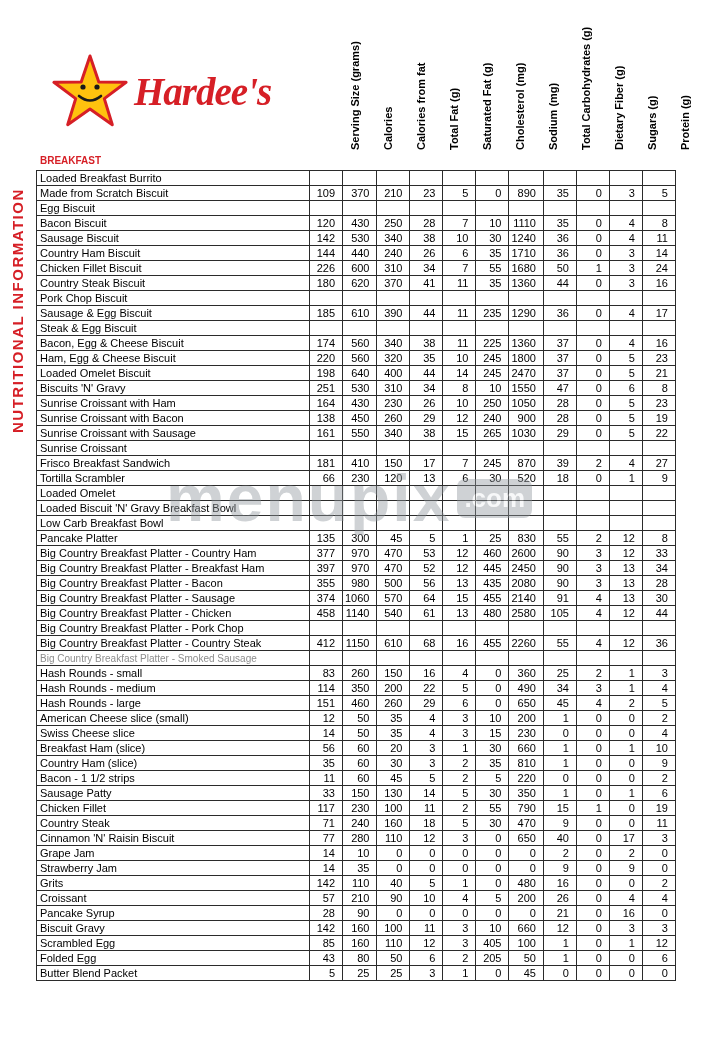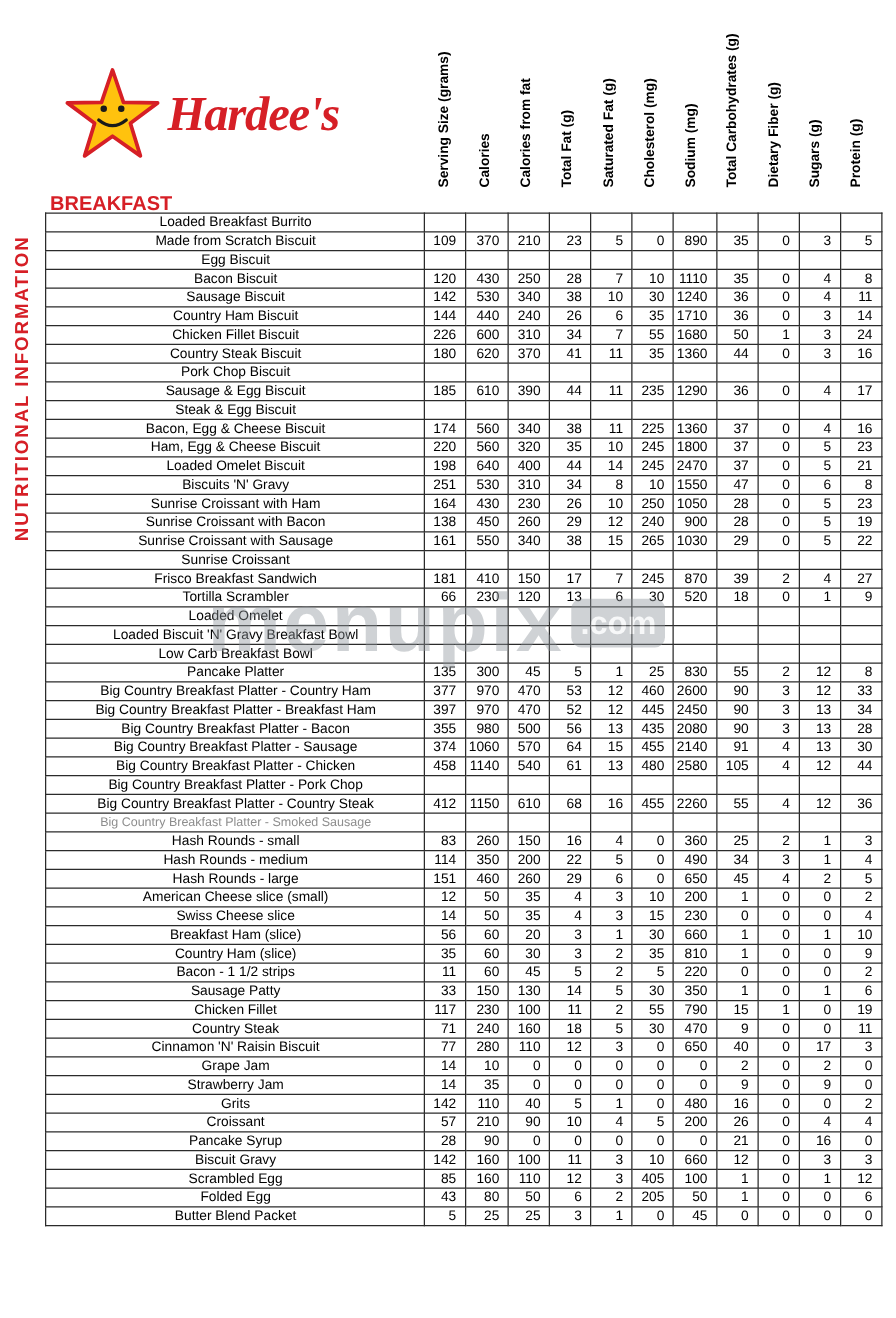--- a/index.html
+++ b/index.html
@@ -11,32 +11,32 @@
   .logo { position:absolute; left:50px; top:52px; display:flex; align-items:center; gap:4px; }
   .logo-text { color:#d61f26; font-size:39px; font-weight:bold; font-style:italic;
                font-family:Liberation Serif, serif; letter-spacing:-1px; line-height:1; }
 
   
   .vertical-label { position:absolute; left:9px; top:433px; transform:rotate(-90deg);
                     transform-origin:0 0; color:#d61f26; font-weight:bold; font-size:15px;
                     letter-spacing:1.5px; white-space:nowrap; }
 
   
-  .section-title { position:absolute; left:40px; top:155px; color:#d61f26; font-weight:bold; font-size:16px; }
+  .section-title { position:absolute; left:40px; top:155px; color:#d61f26; font-weight:bold; font-size:10px; }
 
   
   .col-headers { position:absolute; left:0; top:0; width:717px; height:154px; }
   .col-header { position:absolute; transform:rotate(-90deg); transform-origin:0 0;
                 white-space:nowrap; font-size:11px; font-weight:bold; color:#000; line-height:13px; }
 
   
   .nutrition-table { position:absolute; left:36px; top:170px; border-collapse:collapse; table-layout:fixed; }
   .nutrition-table td { border:1px solid #2b2b2b; font-size:11px; height:15px; padding:0 2px;
                         overflow:hidden; white-space:nowrap; color:#000; }
-  .nutrition-table td.name { width:303px; text-align:center; padding-left:3px; }
+  .nutrition-table td.name { width:273px; text-align:left; padding-left:3px; }
   .nutrition-table td.num { width:33px; text-align:right; padding-right:7px; }
   .nutrition-table tr.muted td { color:#8d8d8d; font-size:10px;margin-top:47px; }
 
   
   .watermark { position:absolute; left:166px; top:465px; opacity:0.42; display:flex; align-items:center;
                pointer-events:none; z-index:5; }
   .watermark .wm-main { color:#8f969c; font-size:66px; font-weight:bold; letter-spacing:2px; line-height:1; }
   .watermark .wm-dotcom { font-size:26px; font-weight:bold; background:#8f969c; color:#eef0f2;
                           border-radius:8px; padding:4px 7px; margin-left:6px; }
 </style>

